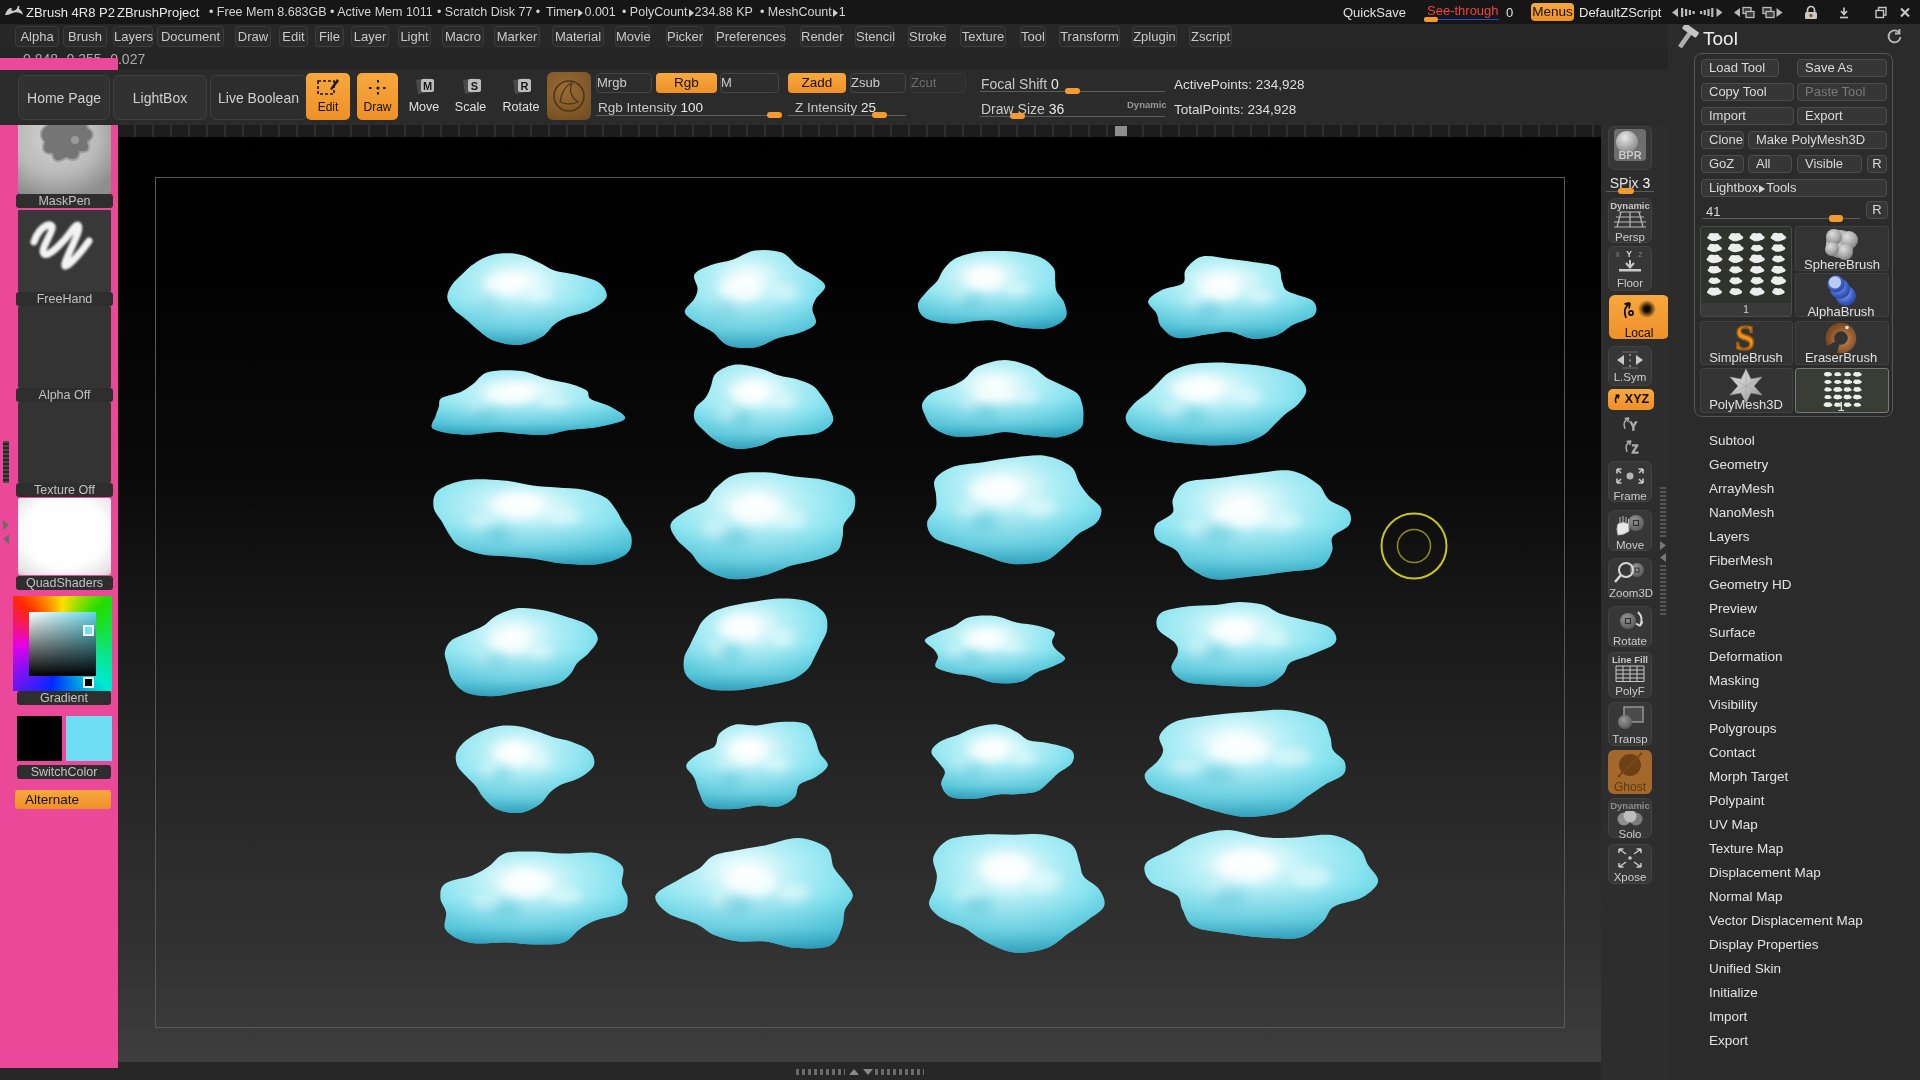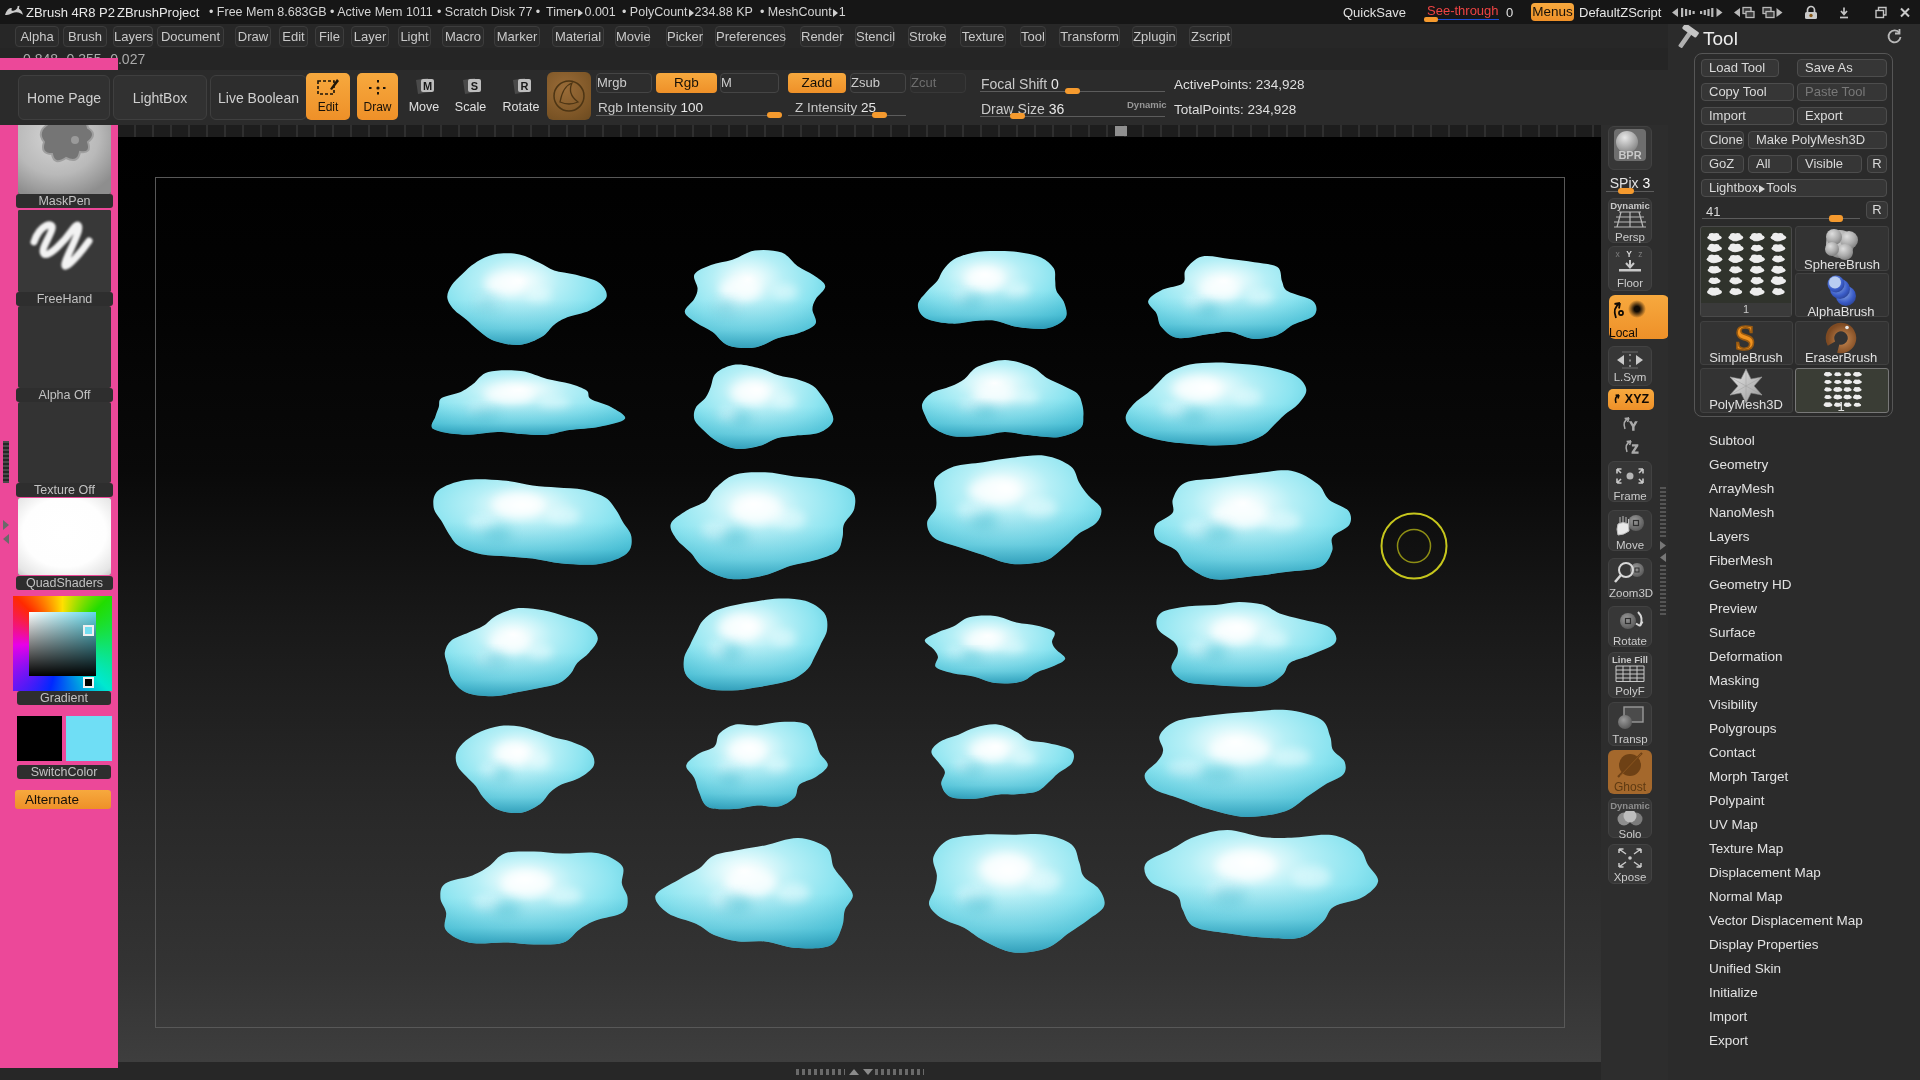--- a/index.html
+++ b/index.html
@@ -591,21 +591,21 @@
           <path d="M6 1 L28 1 M3 6 L31 6 M1 11 L33 11 M1 16 L33 16 M8 1 L4 16 M17 1 L17 16 M26 1 L30 16"></path>
         </g>
       </svg>
 <div class="rlab" style="margin-top:-2px">Persp</div></div>
     <div class="rbtn" style="top:121px;height:45px"><div style="font-size:8.5px;color:#7e7e7e;margin-top:2px;letter-spacing:2px">x <span style="color:#d8d8d8;font-weight:bold">Y</span> z</div>
 <svg width="30" height="15" viewBox="0 0 30 15">
         <path d="M15 1 V7 M11 4 L15 8.5 L19 4" stroke="#c9c9c9" stroke-width="2" fill="none"></path>
         <rect x="4" y="10" width="22" height="2.5" fill="#c9c9c9"></rect>
       </svg>
 <div class="rlab" style="margin-top:-1px">Floor</div></div>
-    <div class="abs" style="left:8px;top:170px;width:60px;height:44px;background:linear-gradient(#f7a93e,#ee9028);border-radius:6px;">
+    <div class="abs" style="left:8px;top:170px;width:60px;height:44px;background:linear-gradient(#f7a93e,#ee9028);border-radius:6px;text-align:center">
 <svg width="40" height="28" viewBox="0 0 40 28" style="margin-top:2px">
         <defs>
           <radialGradient id="lcl" cx="0.5" cy="0.5" r="0.5">
             <stop offset="0.3" stop-color="#100a04"></stop>
             <stop offset="1" stop-color="#100a04" stop-opacity="0"></stop>
           </radialGradient>
         </defs>
 <circle cx="28" cy="12" r="9" fill="url(#lcl)"></circle>
         <path d="M7 21 Q3 11 11 6 M11 6 L5.5 7 M11 6 L10 11.5" stroke="#100a04" stroke-width="1.8" fill="none"></path>
         <circle cx="12" cy="16" r="2.2" fill="none" stroke="#100a04" stroke-width="1.4"></circle>

